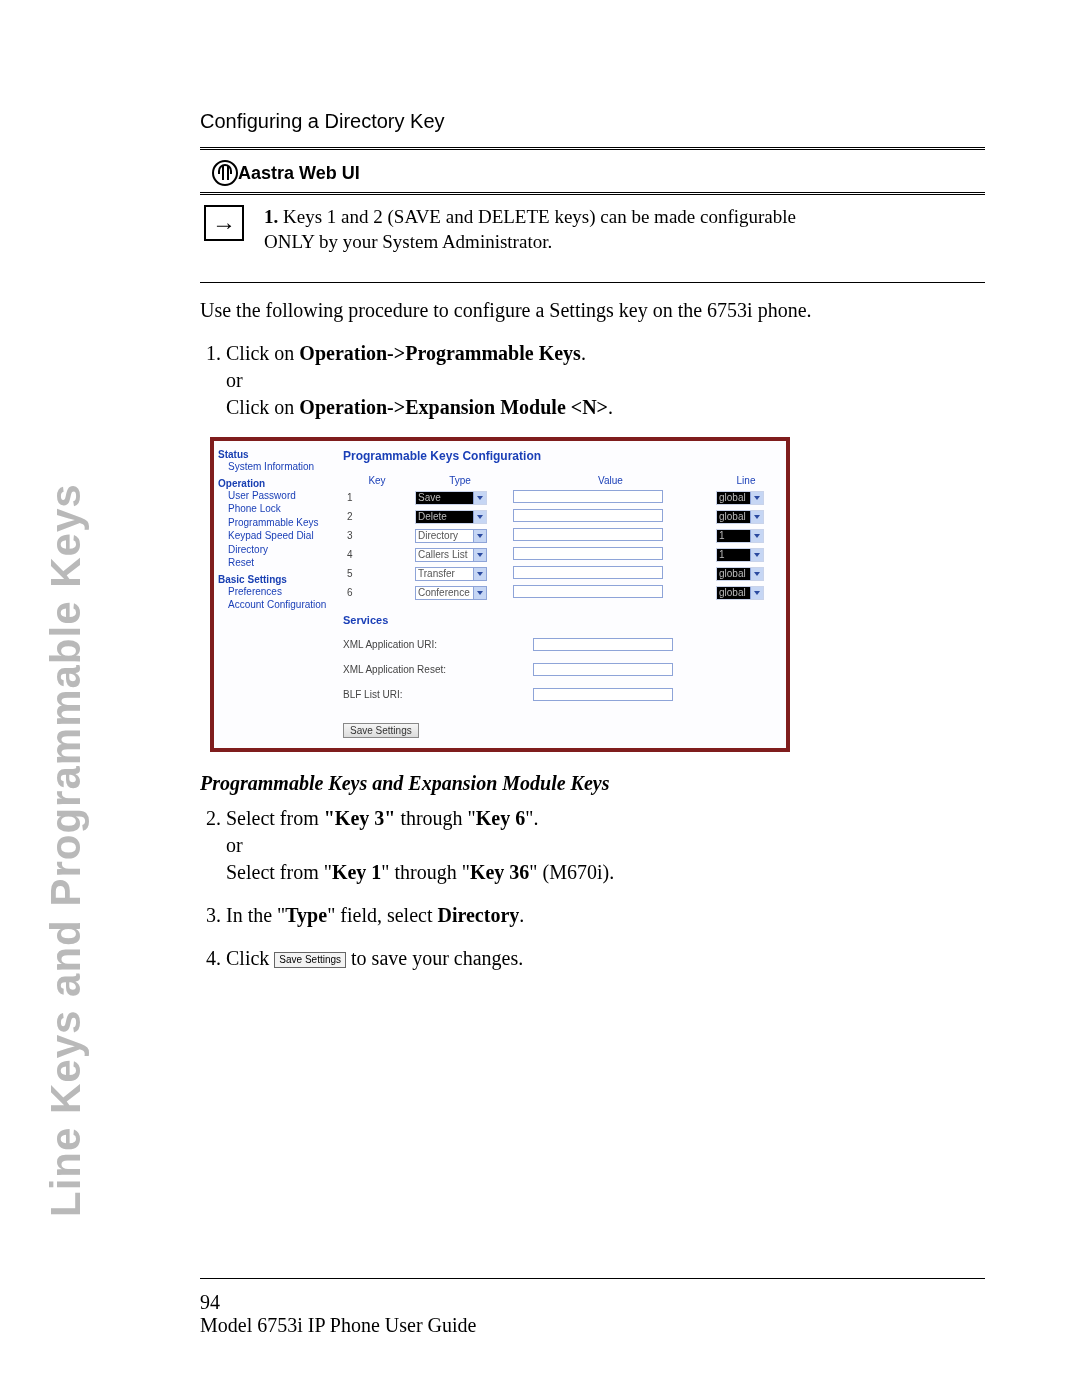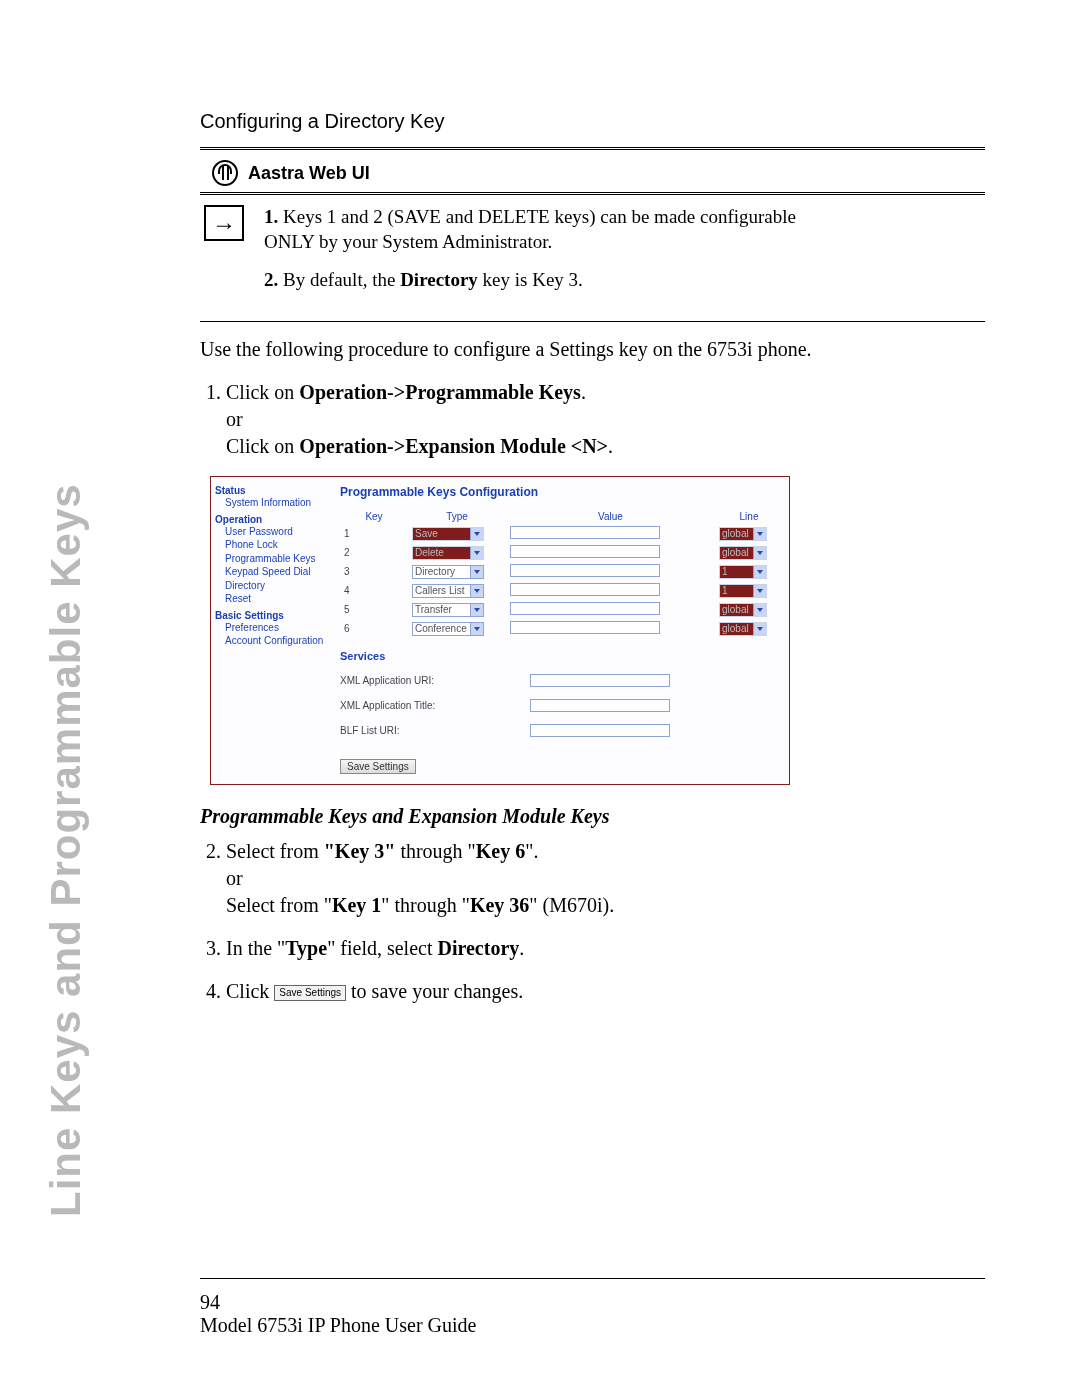--- a/index.html
+++ b/index.html
@@ -50,21 +50,20 @@
   .dbl-rule {
     border: none;
     border-top: 3px double #000;
     height: 4px;
     background: none;
     margin: 0;
   }
   .webui-head {
     display: flex;
     align-items: center;
-    gap: 10px;
     padding: 6px 2px 6px 12px;
     font-family: Arial, Helvetica, sans-serif;
     font-weight: 700;
     font-size: 18px;
   }
   .globe {
     width: 26px; height: 26px;
     border: 2px solid #000;
     border-radius: 50%;
     position: relative;
@@ -137,21 +136,21 @@
   .ital { font-style: italic; font-weight: 700; font-size: 20px; margin: 20px 0 10px 0; }
 
   
   .webui {
     width: 580px;
     margin: 6px 0 6px 10px;
     font-family: Arial, Helvetica, sans-serif;
     font-size: 10px;
     color: #444;
     background: #fdfdff;
-    border: 1px solid #7f1d1d;
+    border: 4px solid #7f1d1d;
     box-sizing: border-box;
     display: flex;
   }
   .webui-nav {
     width: 115px;
     padding: 4px 0 4px 4px;
     box-sizing: border-box;
     color: #1a3fb7;
   }
   .webui-nav .nav-head {
@@ -199,21 +198,21 @@
     border: 1px solid #8ea4d8;
     background: #fff;
     font-size: 10px;
     padding: 0 2px;
     position: relative;
     display: inline-flex;
     align-items: center;
     color: #555;
     box-sizing: border-box;
   }
-  .dd.disabled { color: #bbb; border-color: #c9d3ea; background:#7f1d1d;}
+  .dd.disabled { color: #bbb; border-color: #c9d3ea; background:#000000;}
   .dd::after {
     content: "";
     position: absolute;
     right: 0; top: 0; bottom: 0;
     width: 12px;
     background: #c6d6f4;
     border-left: 1px solid #8ea4d8;
   }
   .dd .arrow {
     position: absolute; right: 3px; top: 4px;
@@ -294,24 +293,20 @@
       <span>Aastra Web UI</span>
     </div>
     <hr class="dbl-rule">
 
     <div class="notes-block">
       <div class="arrow-box">→</div>
       <div class="notes-body">
         <div class="nb-item">
           <span class="bold">1.</span>
           <span>Keys 1 and 2 (SAVE and DELETE keys) can be made configurable ONLY by your System Administrator.</span>
-        </div>
-        <div class="nb-item">
-          <span class="bold">2.</span>
-          <span>By default, the </span><span class="bold">Directory</span><span> key is Key 3.</span>
         </div>
       </div>
     </div>
     <hr class="thin-rule">
 
     <p class="body-txt">Use the following procedure to configure a Settings key on the 6753i phone.</p>
 
     <ol class="steps" start="1">
       <li>
         <span>Click on </span><span class="bold">Operation-&gt;Programmable Keys</span><span>.</span><br>
@@ -384,21 +379,21 @@
                 <td><span class="dd small disabled">global<span class="arrow"></span></span></td>
               </tr>
             </tbody>
         </table>
         <div class="svc-title">Services</div>
         <div class="svc-row">
             <span class="lbl">XML Application URI:</span>
             <span class="txt-input"></span>
           </div>
         <div class="svc-row">
-            <span class="lbl">XML Application Title:</span>
+            <span class="lbl">XML Application Reset:</span>
             <span class="txt-input"></span>
           </div>
         <div class="svc-row">
             <span class="lbl">BLF List URI:</span>
             <span class="txt-input"></span>
           </div>
         <span class="savebtn-mini">Save Settings</span>
       </div>
     </div>
 

